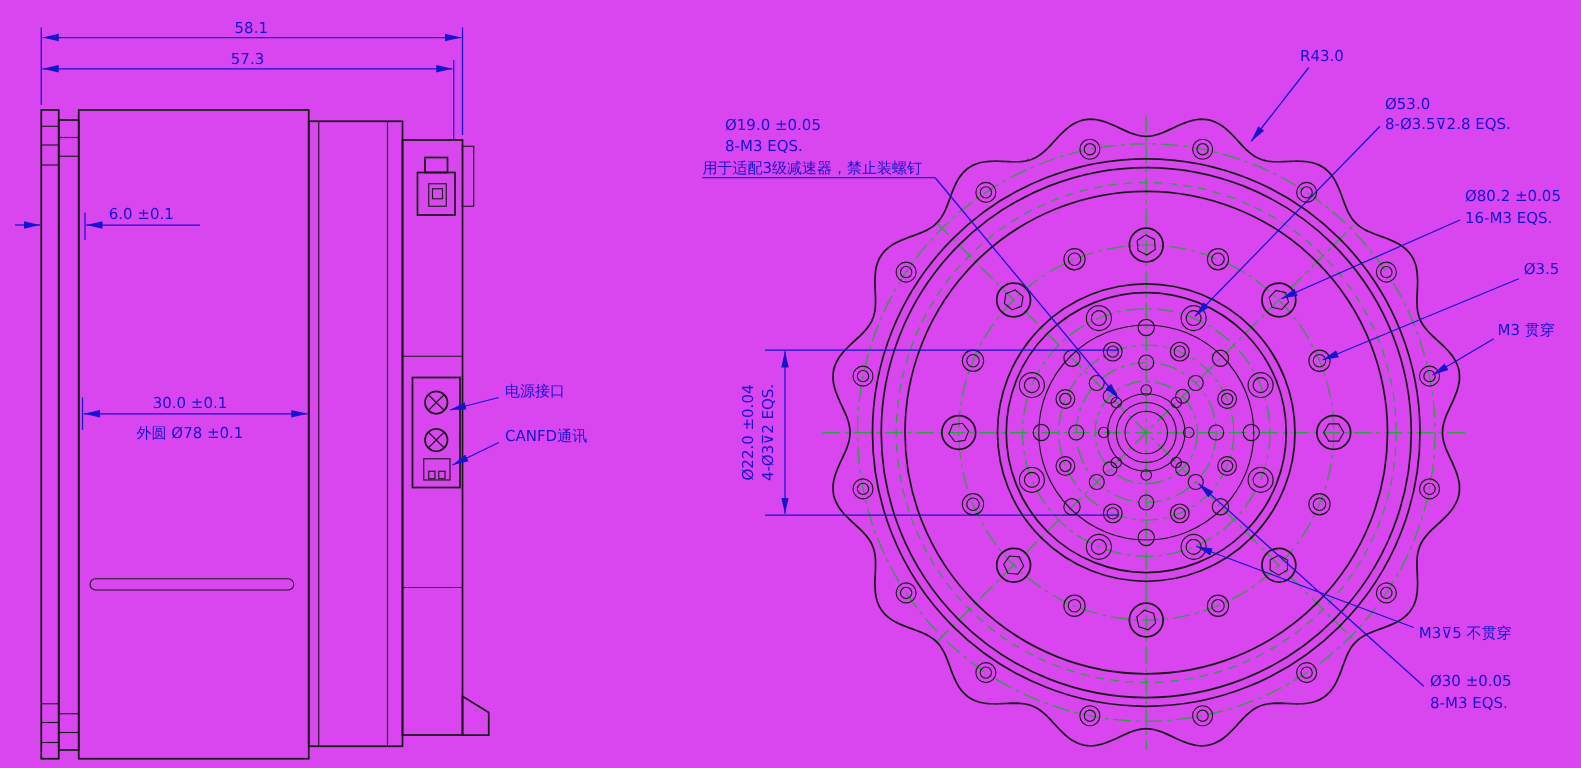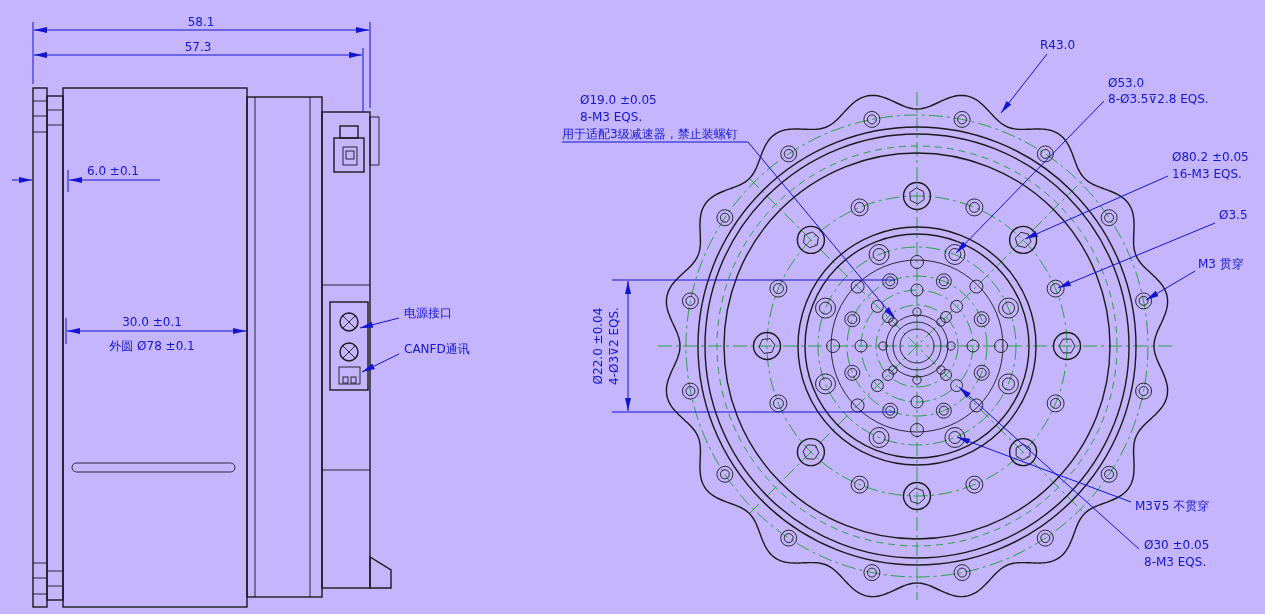--- a/index.html
+++ b/index.html
@@ -1,16 +1,16 @@
 <!DOCTYPE html>
 <html><head>
 <meta charset="utf-8">
 <style>
   html,body{margin:0;padding:0;background:#fff;}
-  .canvas{position:relative;width:1265px;height:614px;background:#c4b5fd;overflow:hidden;
+  .canvas{position:relative;width:1265px;height:614px;background:#d946ef;overflow:hidden;
           font-family:"DejaVu Sans",sans-serif;}
   svg{display:block;}
   .geo{stroke:#1a1a1a;stroke-width:1.4;fill:none;}
   .geo-thin{stroke:#1a1a1a;stroke-width:0.9;fill:none;}
   .centerline{stroke:#2f9e44;stroke-width:1;fill:none;stroke-dasharray:14 4 3 4;}
   .dashed-green{stroke:#2f9e44;stroke-width:1;fill:none;stroke-dasharray:7 5;}
   .blue{stroke:#1515cf;stroke-width:1;fill:none;}
   text{fill:#1515cf;font-size:12px;font-family:"DejaVu Sans",sans-serif;}
   .tmid{text-anchor:middle;}
 </style>

